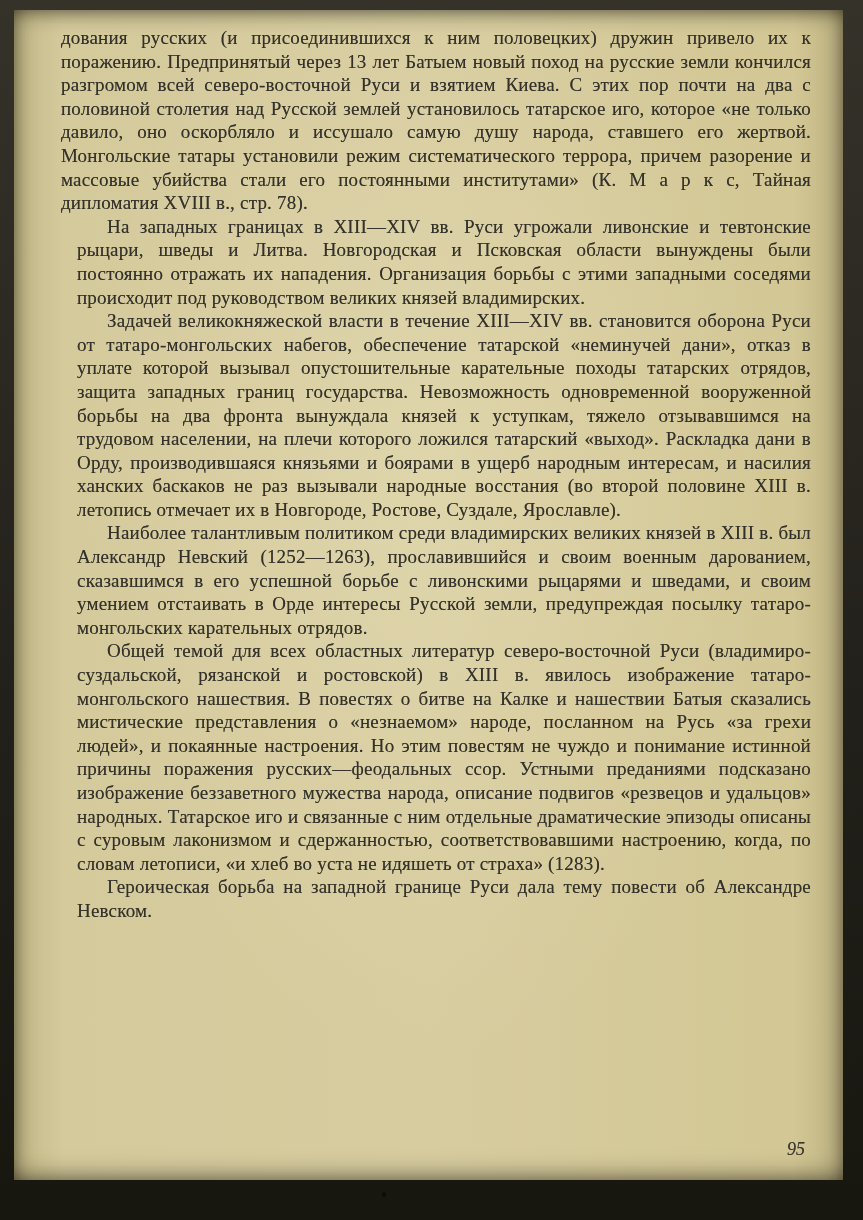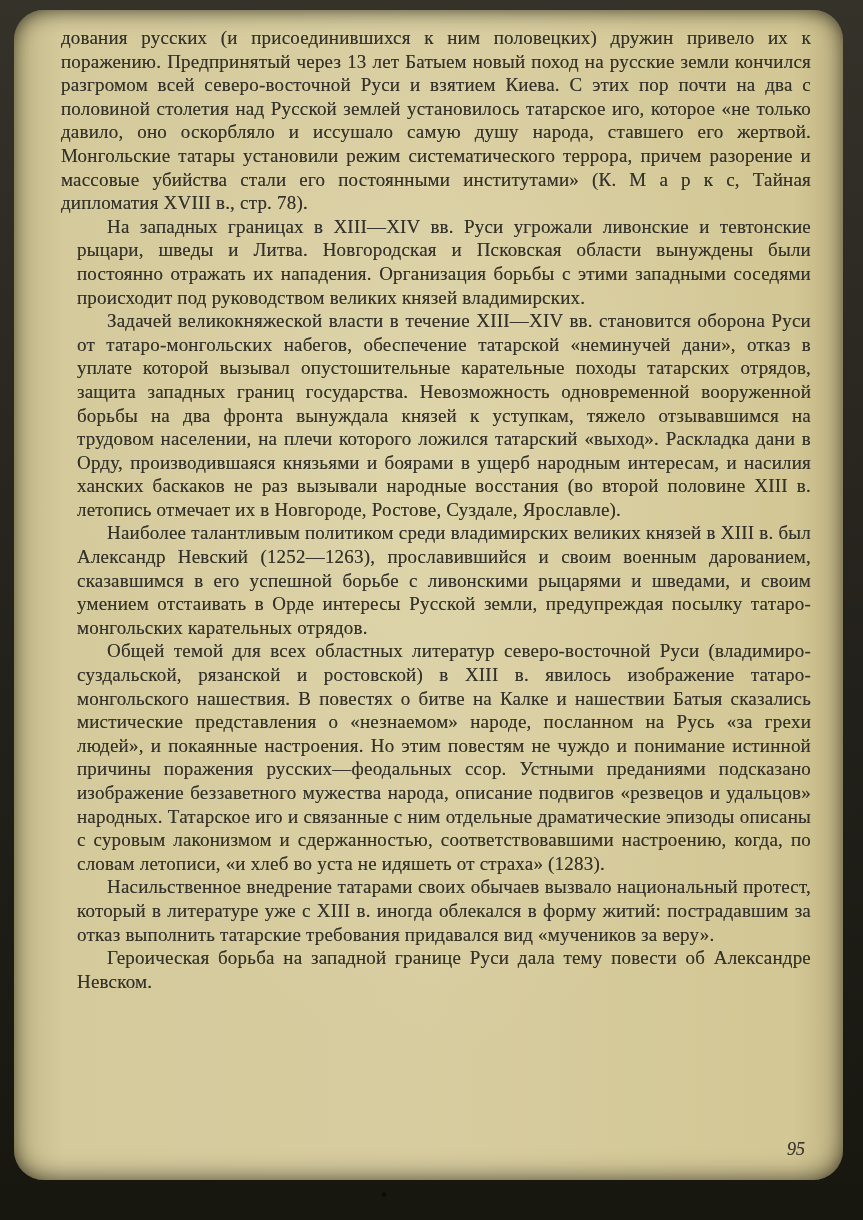--- a/index.html
+++ b/index.html
@@ -23,21 +23,20 @@
     right: 20px;
     bottom: 40px;
     background:
       radial-gradient(ellipse at 50% 40%, rgba(255,250,220,0.20) 0%, rgba(0,0,0,0) 60%),
       linear-gradient(90deg, #c3b887 0%, #d5ca9c 6%, #d7cc9f 50%, #d3c795 94%, #bfb383 100%);
     box-shadow:
       inset 0 14px 22px -14px rgba(20,18,10,0.65),
       inset 0 -16px 26px -16px rgba(20,18,10,0.6),
       inset 14px 0 24px -16px rgba(20,18,10,0.55),
       inset -14px 0 24px -16px rgba(20,18,10,0.55);
-    border-radius: 30px;
   }
   .text-block {
     position: absolute;
     top: 16px;
     left: 47px;
     right: 32px;
     color: #33312a;
     font-size: 19px;
     line-height: 23.6px;
     text-align: justify;
@@ -75,19 +74,18 @@
 <body>
 
 <div class="scan">
   <div class="page">
     <div class="text-block">
       <p>дования русских (и присоединившихся к ним половецких) дружин привело их к поражению. Предпринятый через 13 лет Батыем новый поход на русские земли кончился разгромом всей северо-восточной Руси и взятием Киева. С этих пор почти на два с половиной столетия над Русской землей установилось татарское иго, которое «не только давило, оно оскорбляло и иссушало самую душу народа, ставшего его жертвой. Монгольские татары установили режим систематического террора, причем разорение и массовые убийства стали его постоянными институтами» (К. М а р к с, Тайная дипломатия XVIII в., стр. 78).</p>
       <p class="indent">На западных границах в XIII—XIV вв. Руси угрожали ливонские и тевтонские рыцари, шведы и Литва. Новгородская и Псковская области вынуждены были постоянно отражать их нападения. Организация борьбы с этими западными соседями происходит под руководством великих князей владимирских.</p>
       <p class="indent">Задачей великокняжеской власти в течение XIII—XIV вв. становится оборона Руси от татаро-монгольских набегов, обеспечение татарской «неминучей дани», отказ в уплате которой вызывал опустошительные карательные походы татарских отрядов, защита западных границ государства. Невозможность одновременной вооруженной борьбы на два фронта вынуждала князей к уступкам, тяжело отзывавшимся на трудовом населении, на плечи которого ложился татарский «выход». Раскладка дани в Орду, производившаяся князьями и боярами в ущерб народным интересам, и насилия ханских баскаков не раз вызывали народные восстания (во второй половине XIII в. летопись отмечает их в Новгороде, Ростове, Суздале, Ярославле).</p>
       <p class="indent">Наиболее талантливым политиком среди владимирских великих князей в XIII в. был Александр Невский (1252—1263), прославившийся и своим военным дарованием, сказавшимся в его успешной борьбе с ливонскими рыцарями и шведами, и своим умением отстаивать в Орде интересы Русской земли, предупреждая посылку татаро-монгольских карательных отрядов.</p>
       <p class="indent">Общей темой для всех областных литератур северо-восточной Руси (владимиро-суздальской, рязанской и ростовской) в XIII в. явилось изображение татаро-монгольского нашествия. В повестях о битве на Калке и нашествии Батыя сказались мистические представления о «незнаемом» народе, посланном на Русь «за грехи людей», и покаянные настроения. Но этим повестям не чуждо и понимание истинной причины поражения русских—феодальных ссор. Устными преданиями подсказано изображение беззаветного мужества народа, описание подвигов «резвецов и удальцов» народных. Татарское иго и связанные с ним отдельные драматические эпизоды описаны с суровым лаконизмом и сдержанностью, соответствовавшими настроению, когда, по словам летописи, «и хлеб во уста не идяшеть от страха» (1283).</p>
-      <p class="indent">Насильственное внедрение татарами своих обычаев вызвало национальный протест, который в литературе уже с XIII в. иногда облекался в форму житий: пострадавшим за отказ выполнить татарские требования придавался вид «мучеников за веру».</p>
       <p class="indent">Героическая борьба на западной границе Руси дала тему повести об Александре Невском.</p>
     </div>
     <div class="page-number">95</div>
   </div>
   <div class="speck"></div>
 </div>
 
 </body></html>

